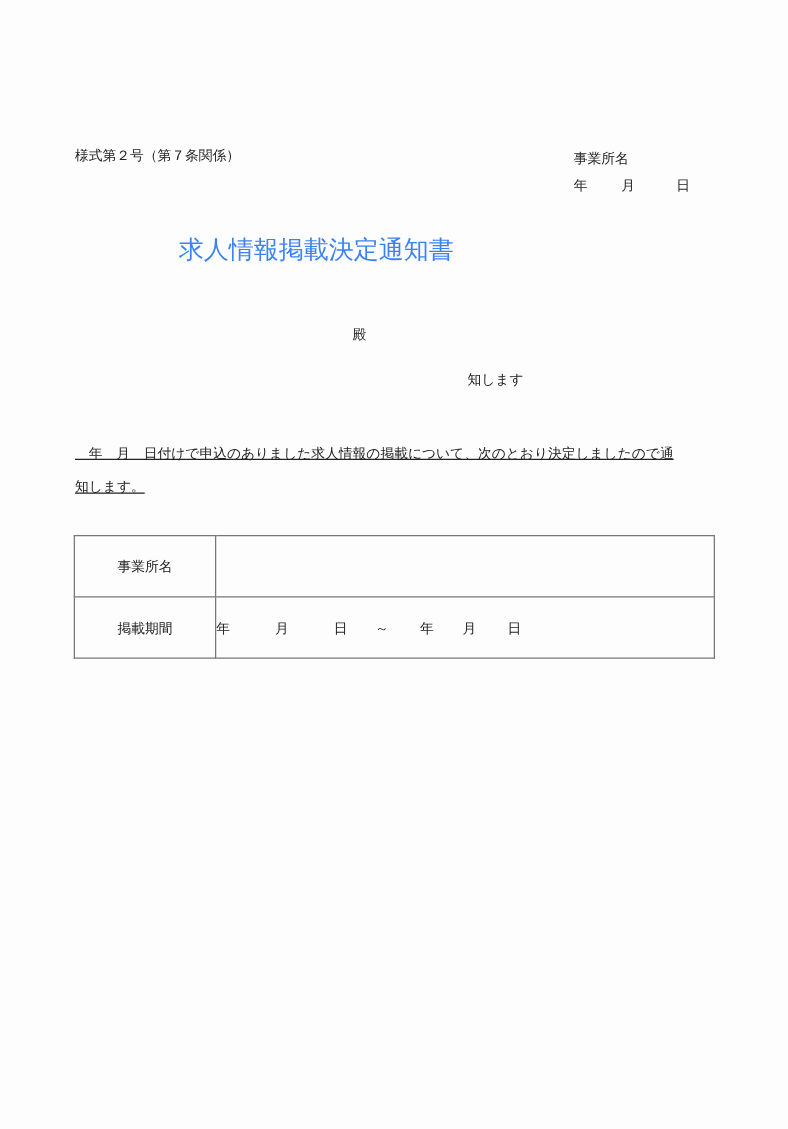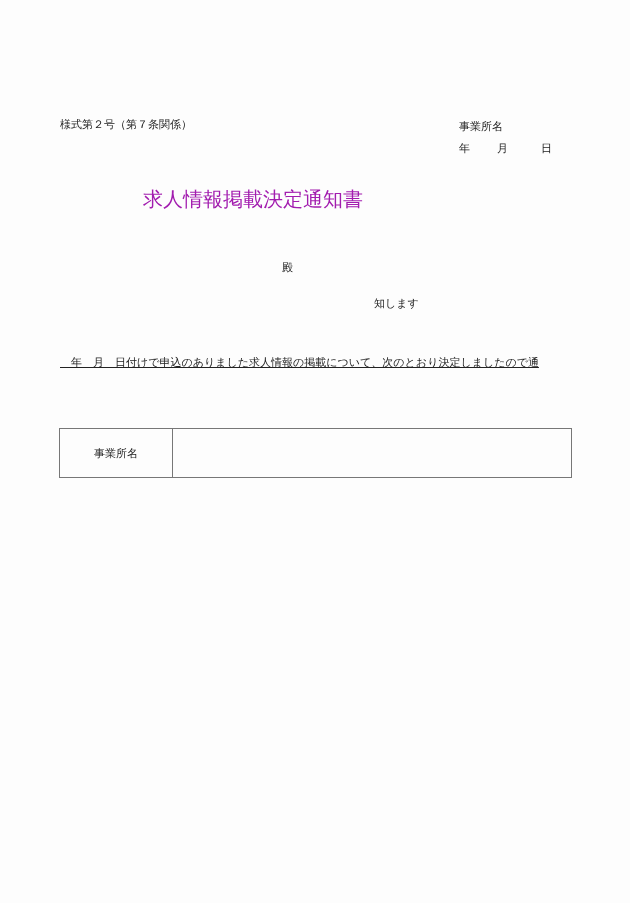--- a/index.html
+++ b/index.html
@@ -13,21 +13,21 @@
       position: relative;
       overflow: hidden;
       font-family: "DejaVu Serif", "Liberation Serif", serif;
       color: #222;
     }
     .abs { position: absolute; white-space: nowrap; }
     .form-label { left: 60px; top: 80px; font-size: 11px; margin-top: 37px; }
     .doc-number { left: 459px; top: 119px; font-size: 11px; }
     .date-row { left: 459px; top: 141px; font-size: 11px; }
     .date-row span { display: inline-block; }
-    .title { left: 0; width: 506px; top: 186px; text-align: center; font-size: 20px; letter-spacing: 0px; color: #a21caf; }
+    .title { left: 0; width: 506px; top: 186px; text-align: center; font-size: 20px; letter-spacing: 0px; color: #3b82f6; }
     .addressee { left: 282px; top: 260px; font-size: 11px; }
     .issuer { left: 374px; top: 296px; font-size: 11px; }
     .body-text { left: 60px; top: 349px; width: 515px; font-size: 11px; line-height: 27px; white-space: normal; text-decoration: underline; }
     .body-text .line { display: block; white-space: nowrap; }
 
     table.info {
       position: absolute;
       left: 59px;
       top: 428px;
       width: 513px;
@@ -61,22 +61,29 @@
 </div>
 
 <div class="abs title">求人情報掲載決定通知書</div>
 
 <div class="abs addressee">殿</div>
 
 <div class="abs issuer">知します</div>
 
 <div class="abs body-text">
   <span class="line">　年　月　日付けで申込のありました求人情報の掲載について、次のとおり決定しましたので通</span>
+  <span class="line">知します。</span>
 </div>
 
 <table class="info">
   <tbody>
       <tr class="r1">
     <td class="label">事業所名</td>
     <td></td>
   </tr>
+  <tr class="r2">
+    <td class="label">掲載期間</td>
+    <td class="period">
+      <span style="width:47px;">年</span><span style="width:47px;">月</span><span style="width:33px;">日</span><span style="width:36px;">～</span><span style="width:34px;">年</span><span style="width:36px;">月</span><span>日</span>
+    </td>
+  </tr>
 </tbody>
   </table>
 
 </body></html>

